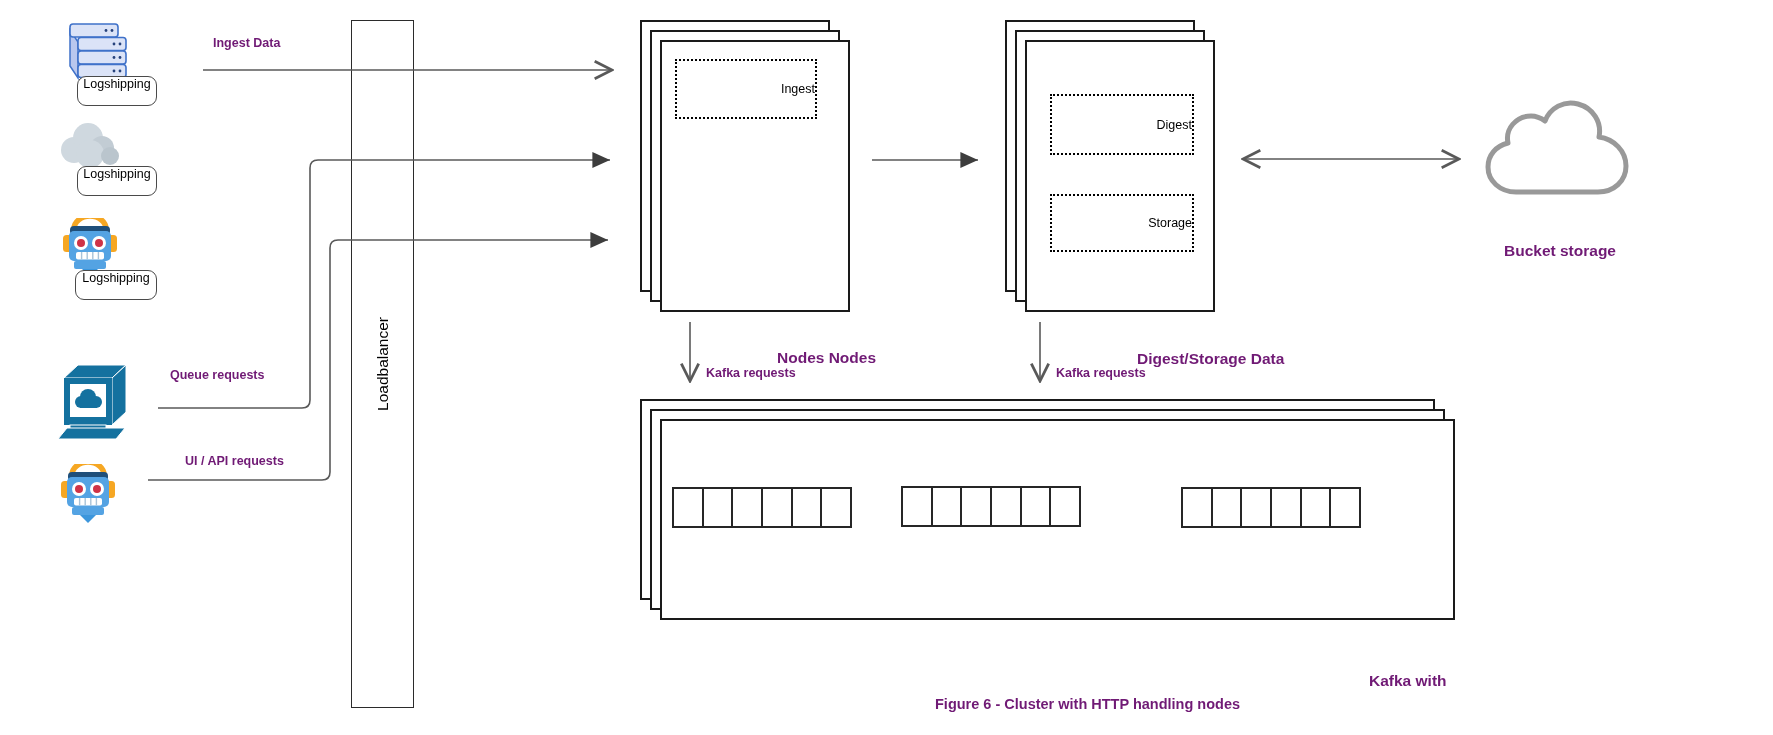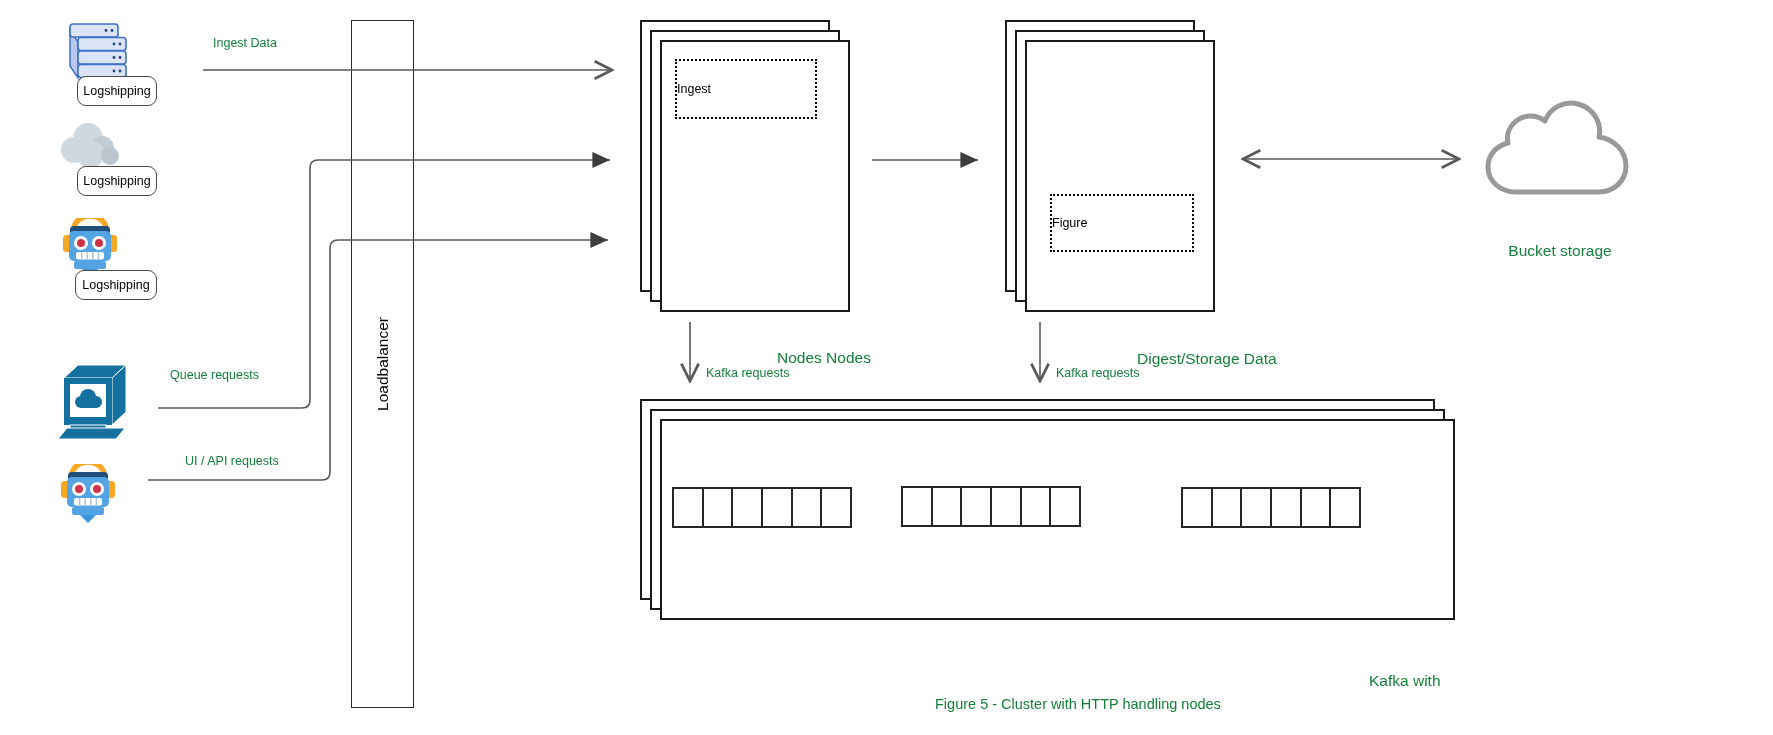--- a/index.html
+++ b/index.html
@@ -1,38 +1,38 @@
 <!DOCTYPE html>
 <html><head>
 <meta charset="utf-8">
 <style>
   * { margin:0; padding:0; box-sizing:border-box; }
   html,body { background:#fff; }
   body { font-family:"Liberation Sans", sans-serif; color:#000; }
   .canvas { position:relative; width:1773px; height:735px; background:#fff; overflow:hidden; }
-  .lbl { position:absolute; white-space:nowrap; font-size:12.5px; color:#15803d; }
+  .lbl { position:absolute; white-space:nowrap; font-size:12.5px; color:#701a75;font-weight:bold; }
   .title { font-size:15.5px;margin-top:36px; }
   .caption { font-size:14.5px; }
 
   
   .pill { position:absolute; width:80px; height:30px; background:#fff; border:1.6px solid #4a4a4a;
-          border-radius:9px; display:flex; align-items:center; justify-content:center;
+          border-radius:9px; display:flex; align-items:flex-start; justify-content:center;
           font-size:12.5px; z-index:6; }
 
   
   .loadbalancer { position:absolute; left:351px; top:20px; width:63px; height:688px;
                   border:1.5px solid #2b2b2b; background:#fff; display:flex;
                   align-items:center; justify-content:center; z-index:2; }
   .loadbalancer span { transform:rotate(-90deg); white-space:nowrap; font-size:15.5px; }
 
   
   .stack { position:absolute; z-index:3; }
   .paper { position:absolute; background:#fff; border:2px solid #1a1a1a; }
   .module { position:absolute; border:2px dotted #000; background:#fff; display:flex;
-            align-items:center; justify-content:flex-start; font-size:12.5px; text-align:center; }
+            align-items:center; justify-content:flex-end; font-size:12.5px; text-align:center; }
 
   
   .queue { position:absolute; width:180px; height:41px; border:2px solid #262626;
            background:#fff; display:flex; }
   .queue .cell { flex:1; border-left:2px solid #262626; }
   .queue .cell:first-child { border-left:none; }
 
   .centered { transform:translateX(-50%); }
 
   svg.layer { position:absolute; left:0; top:0; z-index:7; pointer-events:none; }
@@ -155,22 +155,25 @@
         <span>Ingest</span>
       </div>
     </div>
   </div>
   <div class="lbl title" style="left:777px;top:313px">Nodes Nodes</div>
 
   <div class="stack" style="left:1005px;top:20px;width:211px;height:293px">
     <div class="paper" style="left:0;top:0;width:190px;height:272px"></div>
     <div class="paper" style="left:10px;top:10px;width:190px;height:272px"></div>
     <div class="paper" style="left:20px;top:20px;width:190px;height:272px">
+      <div class="module" style="left:23px;top:52px;width:144px;height:61px">
+        <span>Digest</span>
+      </div>
       <div class="module" style="left:23px;top:152px;width:144px;height:58px">
-        <span>Figure</span>
+        <span>Storage</span>
       </div>
     </div>
   </div>
   <div class="lbl title" style="left:1137px;top:314px">Digest/Storage Data</div>
 
   <svg class="icon" style="left:1478px;top:98px" width="164" height="112" viewBox="0 0 164 112">
     <path d="M 38,94 C 22,94 10,83 10,69 C 10,57 18,48 30,45 C 27,31 38,18 53,18 C 58,18 63,20 67,23 C 72,10 86,2 100,6 C 115,10 124,24 121,39 C 136,41 148,53 148,68 C 148,83 136,94 120,94 Z" fill="#fff" stroke="#999999" stroke-width="5" stroke-linejoin="round"></path>
   </svg>
   <div class="lbl title centered" style="left:1560px;top:206px">Bucket storage</div>
 
@@ -202,21 +205,21 @@
           <div class="cell"></div>
           <div class="cell"></div>
       </div>
     </div>
   </div>
   <div class="lbl title centered" style="left:760px;top:545px">Kafka Ingest Queue</div>
   <div class="lbl title centered" style="left:1011px;top:545px">Kafka Global Database Queue</div>
   <div class="lbl title centered" style="left:1290px;top:545px">Kafka transient chatter Queue</div>
   <div class="lbl title" style="left:1369px;top:636px">Kafka with</div>
 
-  <div class="lbl caption" style="left:935px;top:696px">Figure 5 - Cluster with HTTP handling nodes</div>
+  <div class="lbl caption" style="left:935px;top:696px">Figure 6 - Cluster with HTTP handling nodes</div>
 
   <svg class="layer" width="1773" height="735" viewBox="0 0 1773 735">
     <defs>
       <marker id="mOpen" viewBox="0 0 12 12" refX="11" refY="6" markerWidth="13" markerHeight="13" orient="auto-start-reverse">
         <path d="M1,1 L11,6 L1,11" fill="none" stroke="#595959" stroke-width="1.6"></path>
       </marker>
       <marker id="mFill" viewBox="0 0 12 10" refX="11" refY="5" markerWidth="12" markerHeight="10" orient="auto">
         <path d="M0,0 L11,5 L0,10 Z" fill="#3d3d3d"></path>
       </marker>
     </defs>

